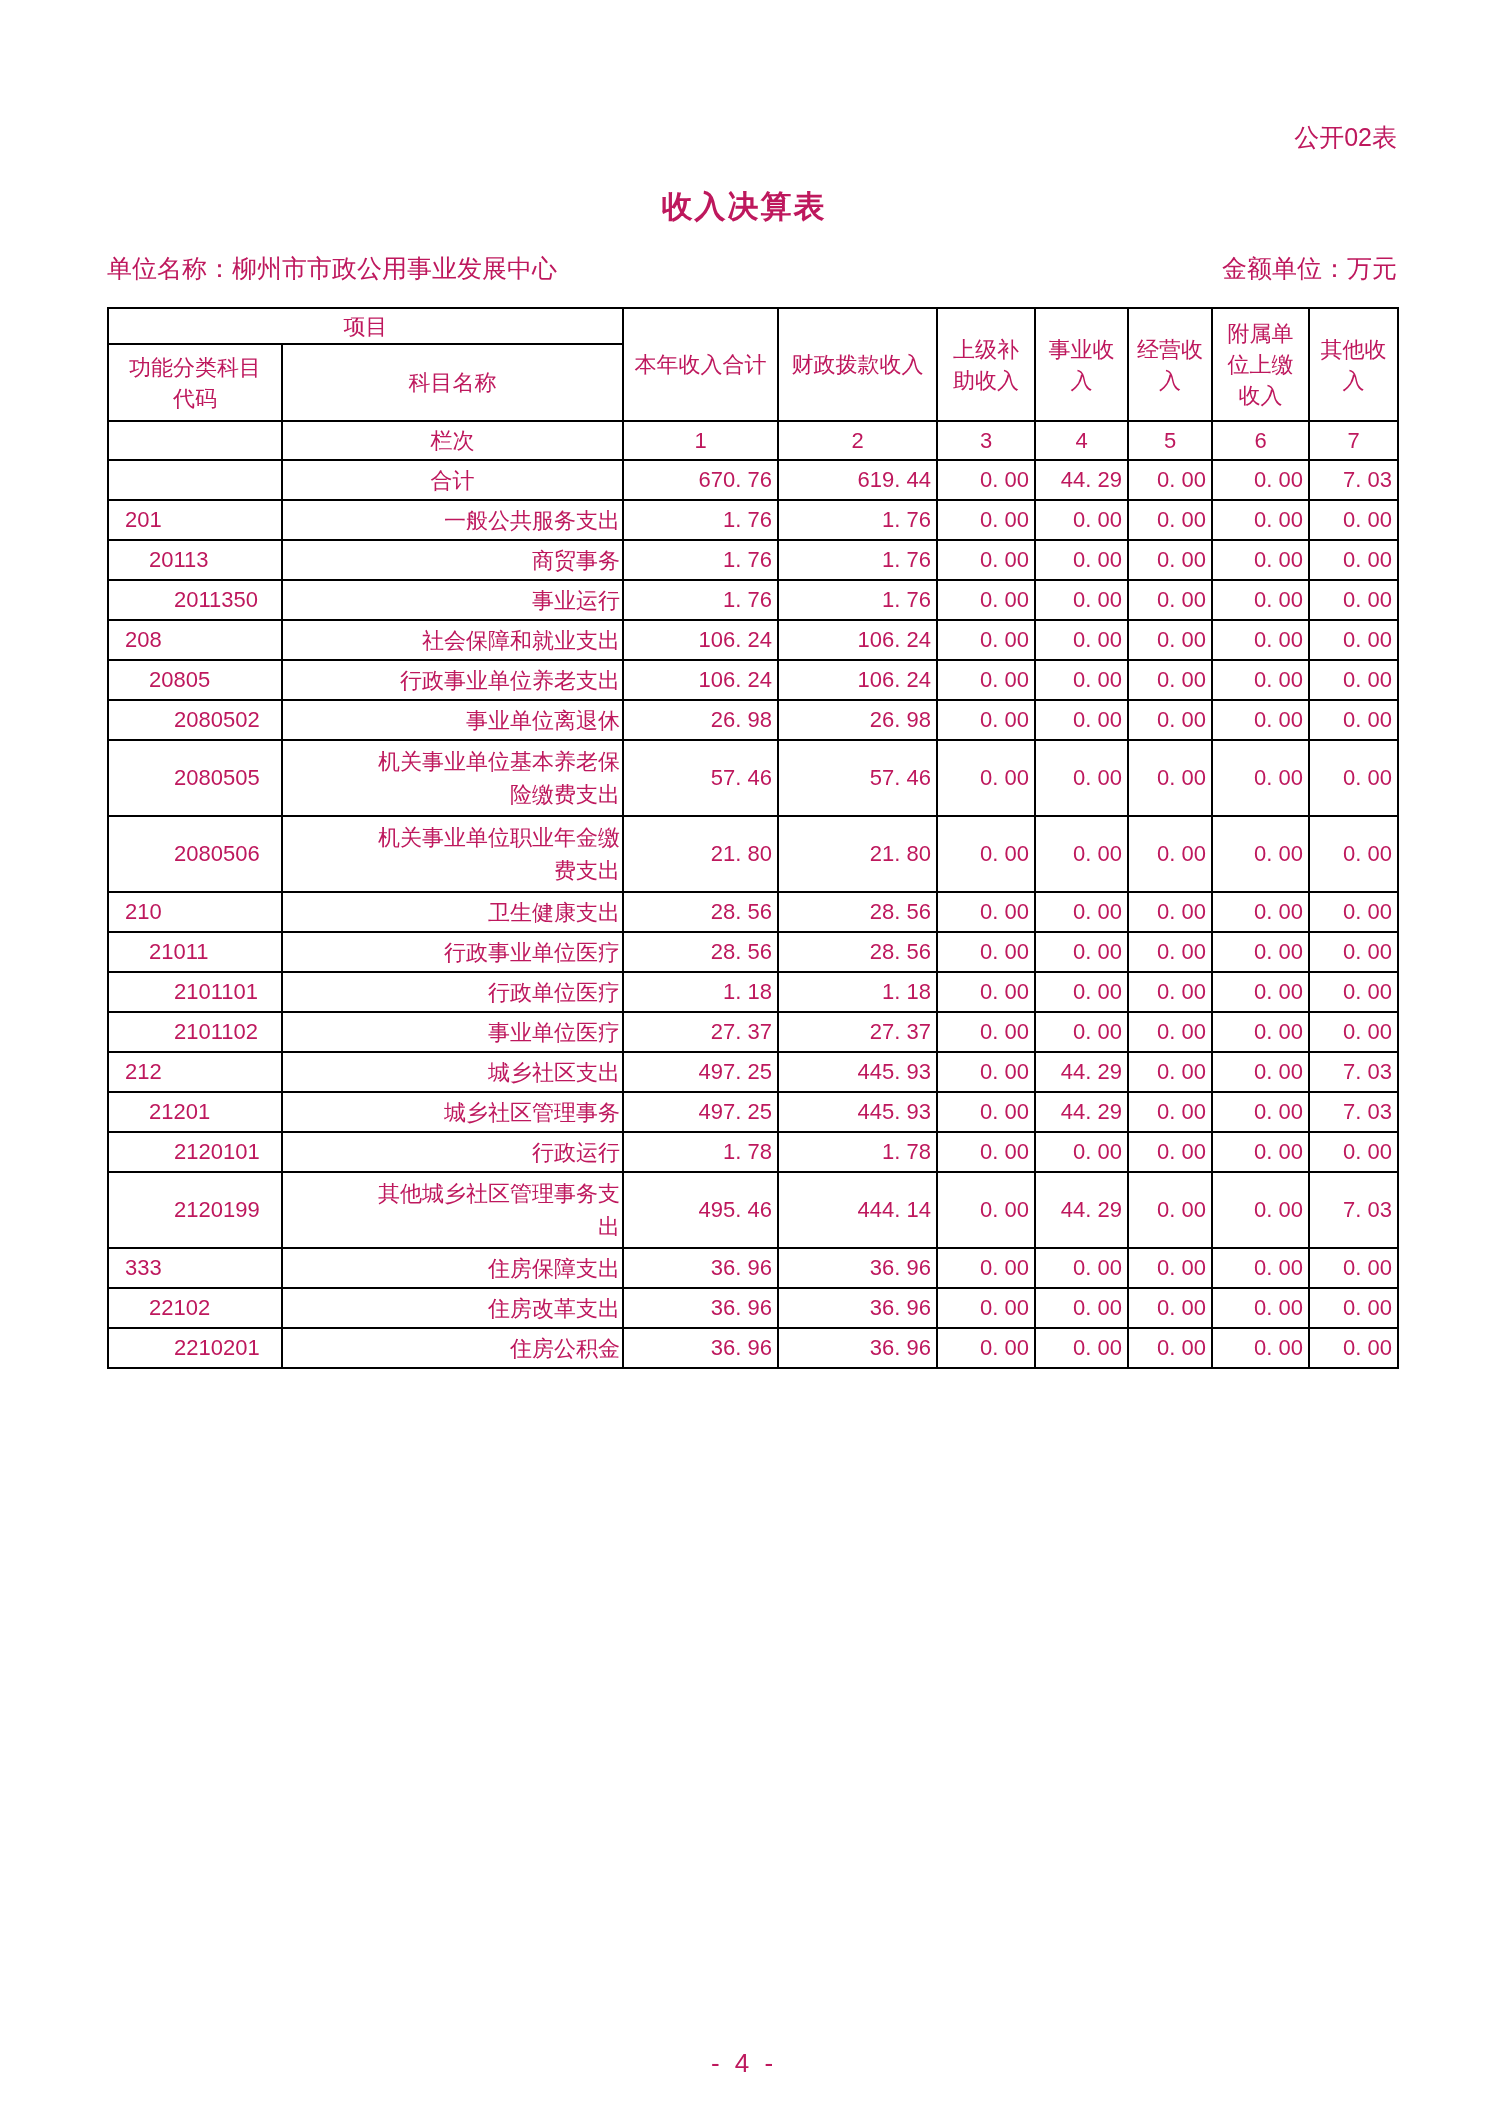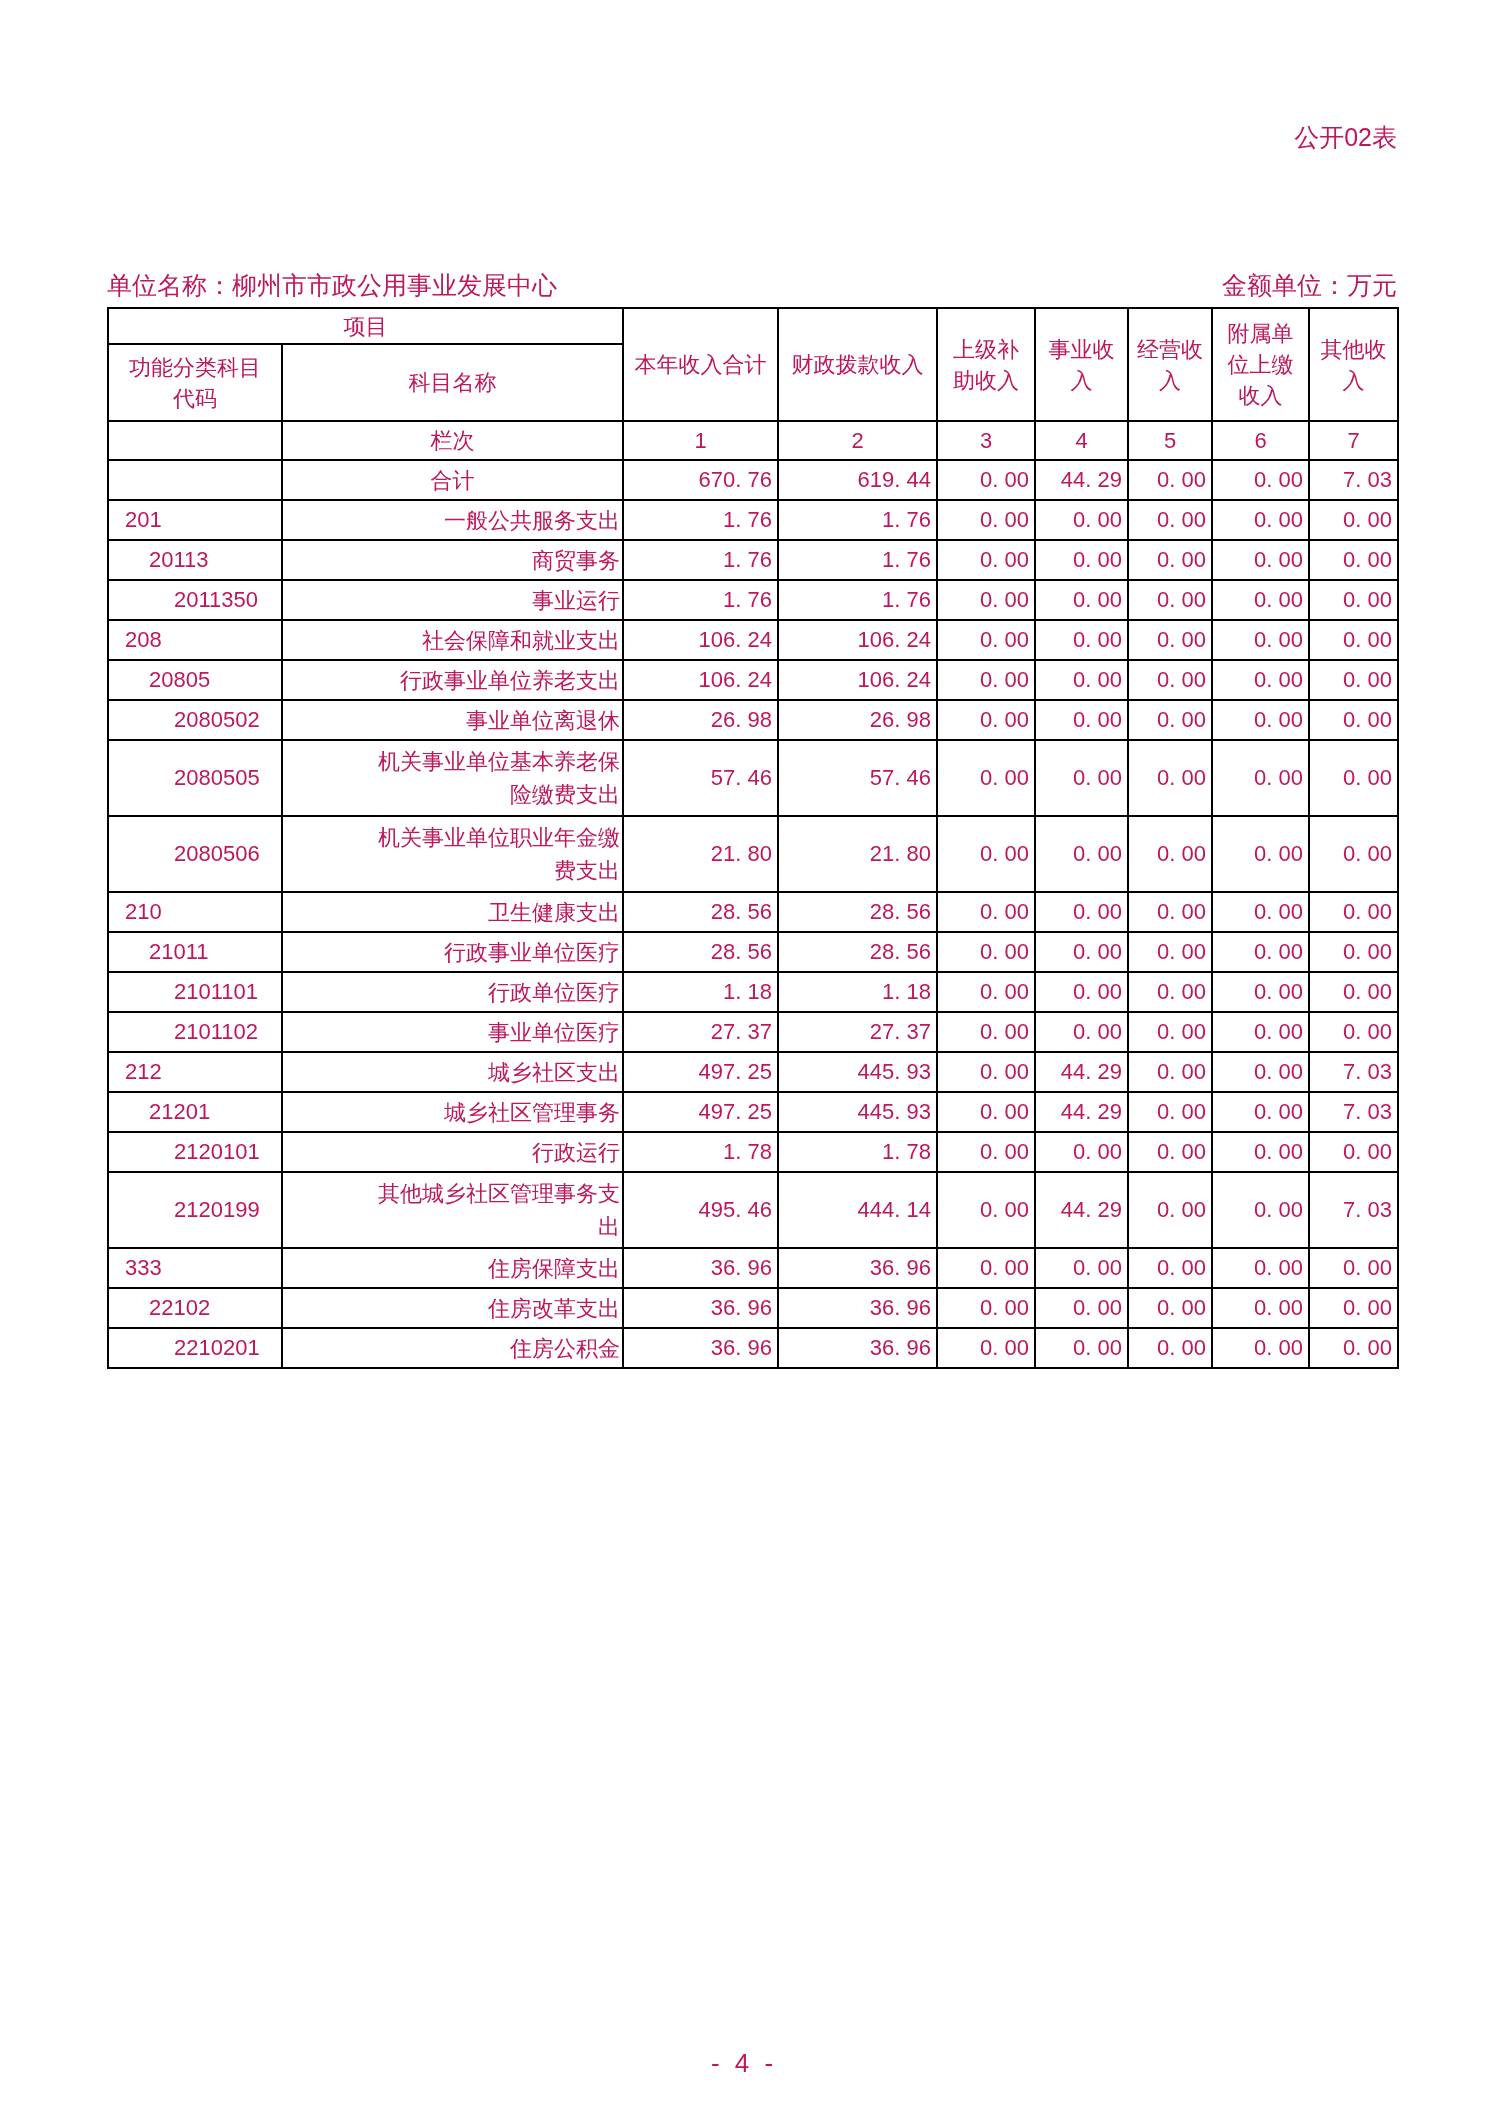--- a/index.html
+++ b/index.html
@@ -15,21 +15,21 @@
   .form-label {
     position:absolute; top:121px; right:91px;
     font-size:25px;
   }
   .doc-title {
     position:absolute; top:186px; left:0; width:100%;
     text-align:center;
     font-size:31px; font-weight:bold; letter-spacing:2px;
   }
   .info-row {
-    position:absolute; top:269px; left:107px; right:91px;
+    position:absolute; top:252px; left:107px; right:91px;
     display:flex; justify-content:space-between;
     font-size:25px;
   }
   table.fiscal {
     position:absolute; top:307px; left:107px;
     width:1290px;
     border-collapse:collapse; table-layout:fixed;
     font-size:22px;
   }
   table.fiscal th, table.fiscal td {
@@ -78,20 +78,21 @@
     font-size:26px; letter-spacing:4px;
   }
 </style>
 </head>
 <body>
 
 <div class="page">
 
   <div class="form-label">公开02表</div>
 
+  <div class="doc-title">收入决算表</div>
 
   <div class="info-row">
     <span>单位名称：柳州市市政公用事业发展中心</span>
     <span>金额单位：万元</span>
   </div>
 
   <table class="fiscal">
     <colgroup>
       <col style="width:174px">
         <col style="width:341px">

